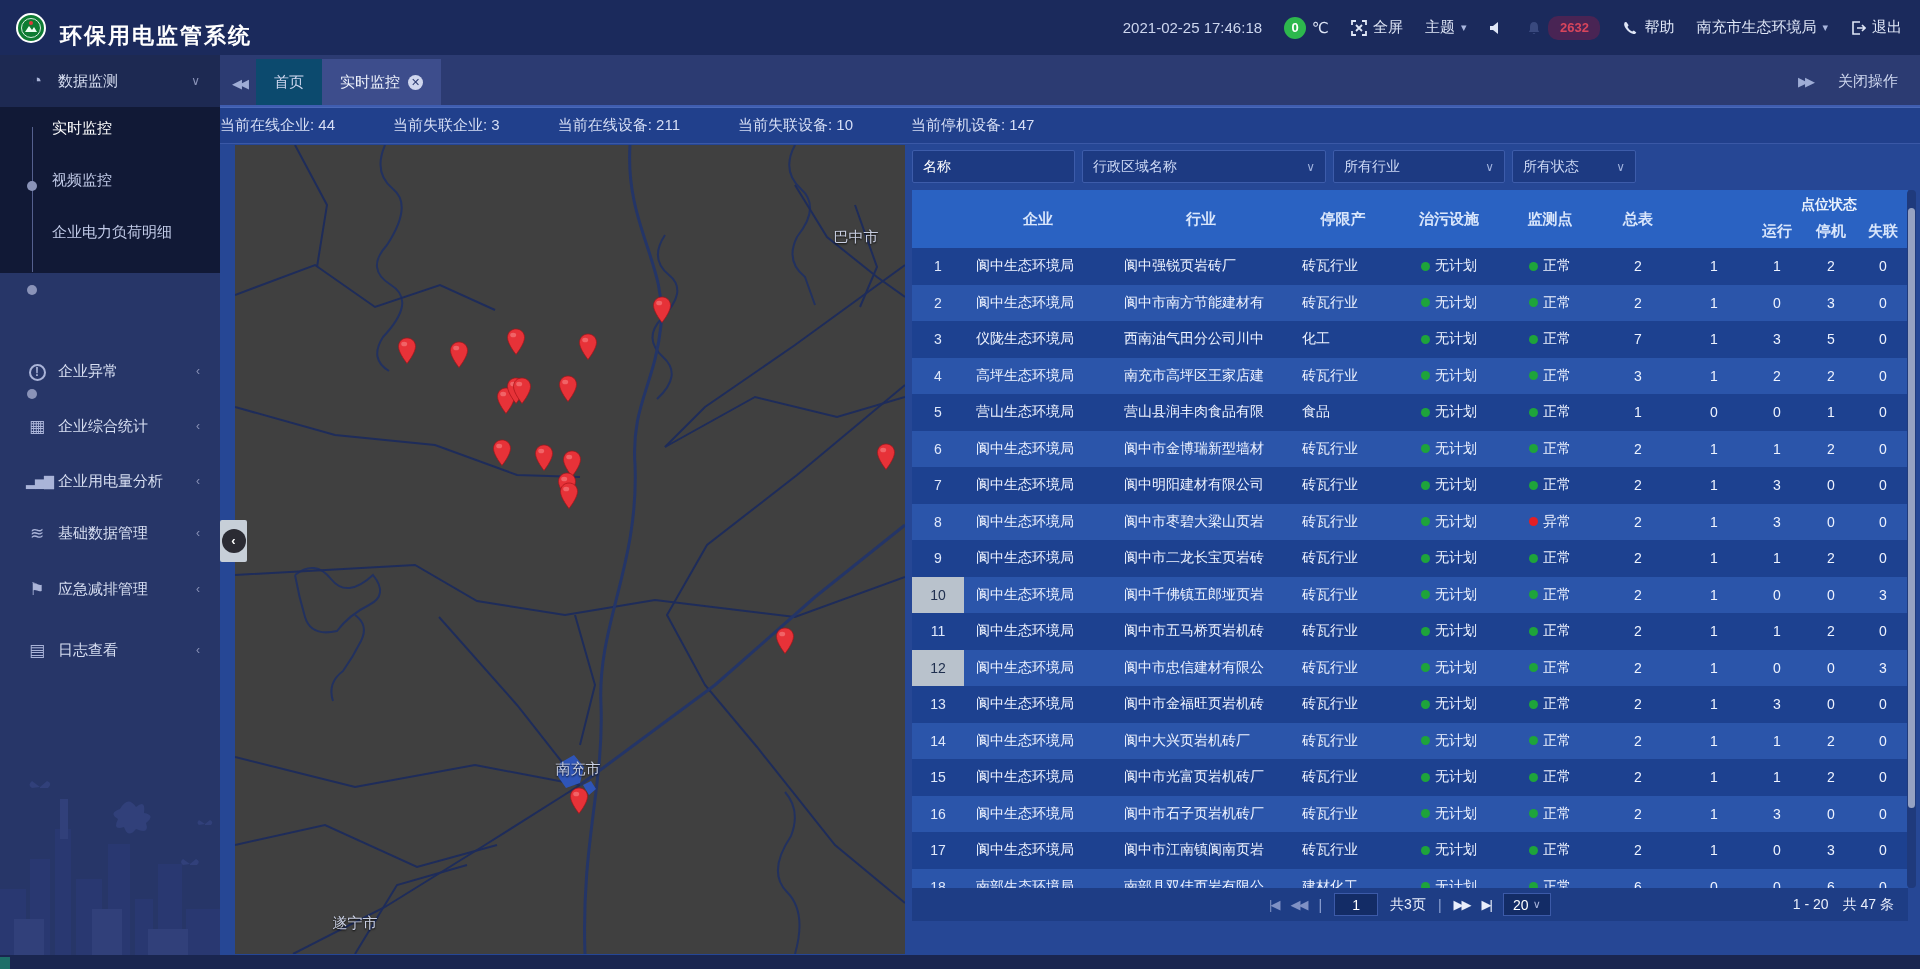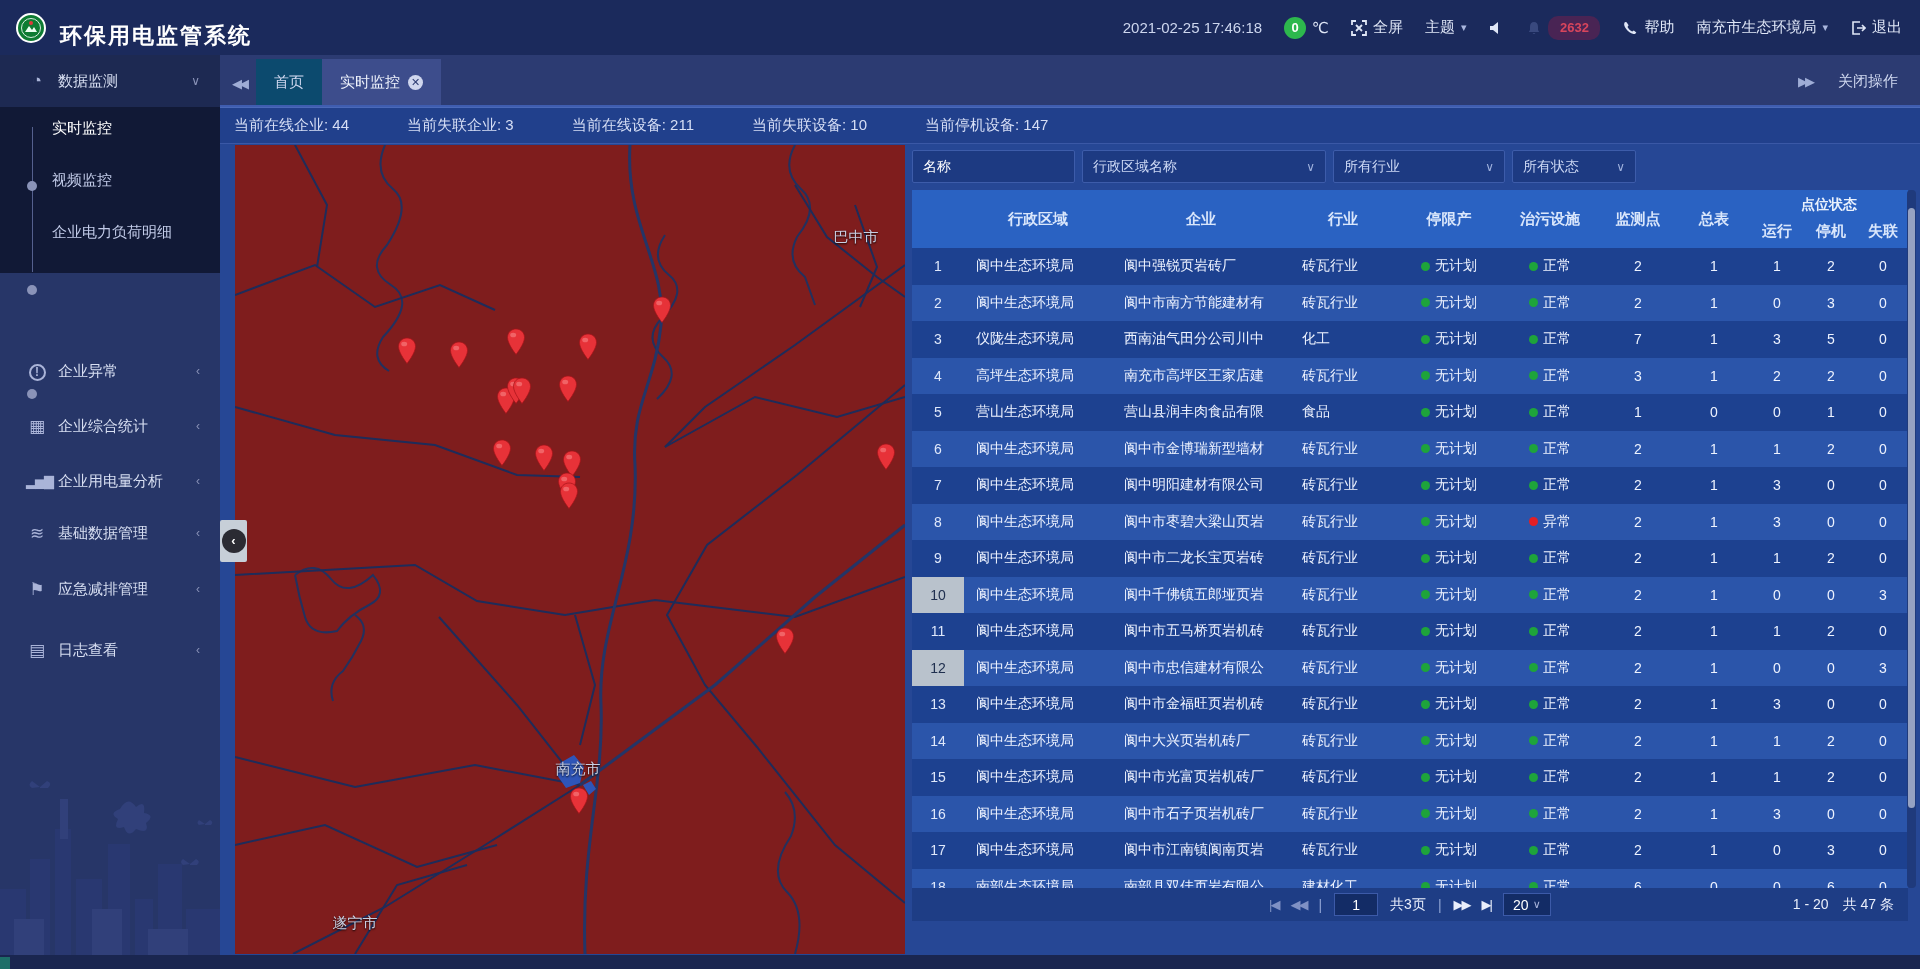--- a/index.html
+++ b/index.html
@@ -53,25 +53,25 @@
   .tab.inactive { background:#0c4a6e; }
   .tab.active { background:#3d4d8c; color:#eef2fc; }
   .tab-close { width:15px; height:15px; border-radius:50%; background:#cfd6ee; color:#2c3b72;
     font-size:11px; font-weight:bold; line-height:15px; text-align:center; }
   #tabbar-right { margin-left:auto; display:flex; align-items:center; gap:26px; padding:0 22px 14px 0; }
   #close-ops { color:#cfd7ef; font-size:15px; cursor:pointer; }
 
   
   #stats { position:absolute; left:220px; top:107px; width:1700px; height:37px; background:#21408c;
     border-top:1px solid #4b69b8; border-bottom:1px solid #3a58a6; display:flex; align-items:center;
-    gap:58px; padding-left:14px; }
+    gap:58px; }
   .stat { color:#d6def5; font-size:15px; white-space:nowrap; }
 
   
-  #map { position:absolute; left:235px; top:145px; width:670px; height:809px; background:#7f1d1d; overflow:hidden; }
+  #map { position:absolute; left:235px; top:145px; width:670px; height:809px; background:#404040; overflow:hidden; }
   #map svg.roads { position:absolute; left:0; top:0; }
   .map-label { position:absolute; color:#c9cfe2; font-size:15px; text-shadow:0 1px 2px #000; transform:translate(-50%,-50%); white-space:nowrap; }
   .pin { position:absolute; width:20px; height:28px; }
   #collapse-btn { position:absolute; left:220px; top:520px; width:27px; height:42px; background:#c7cfd8;
     display:flex; align-items:center; justify-content:center; cursor:pointer; z-index:10;
     border-radius:2px; }
   #collapse-btn .cbtn-circle { width:24px; height:24px; border-radius:50%; background:#2b2b33; color:#fff;
     font-size:13px; font-weight:bold; text-align:center; line-height:23px; }
 
   
@@ -407,21 +407,20 @@
     <span class="caret">∨</span>
   </div>
   <div class="f-select" id="f-status">
     <span>所有状态</span>
     <span class="caret">∨</span>
   </div>
 </div>
 
 <div id="thead">
   <div class="th"></div>
-  <div class="th">行政区域</div>
   <div class="th">企业</div>
   <div class="th">行业</div>
   <div class="th">停限产</div>
   <div class="th">治污设施</div>
   <div class="th">监测点</div>
   <div class="th">总表</div>
   <div class="th-group">点位状态</div>
   <div class="th-sub" style="grid-column:9">运行</div>
   <div class="th-sub" style="grid-column:10">停机</div>
   <div class="th-sub" style="grid-column:11">失联</div>

